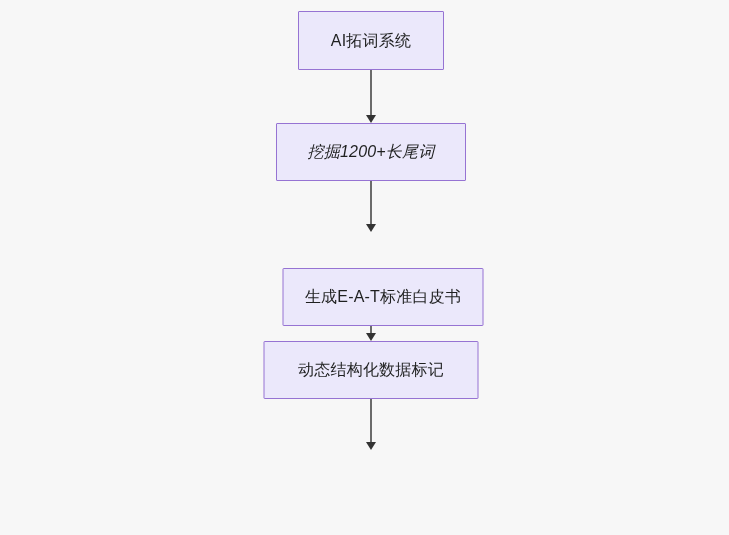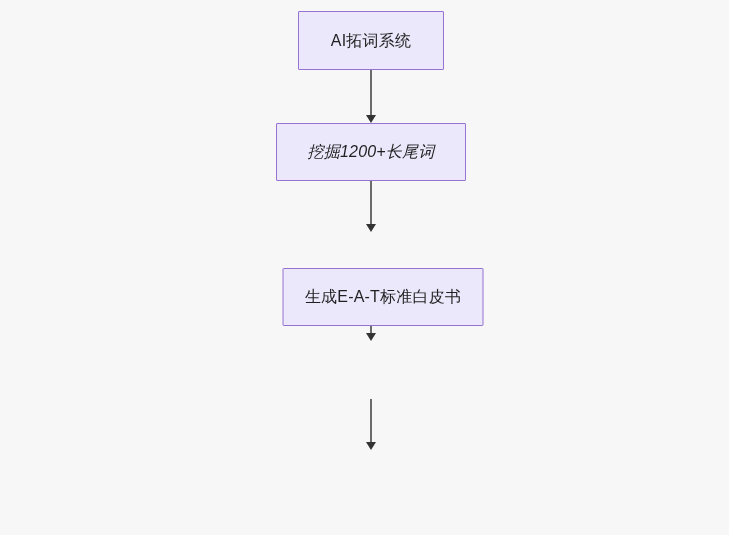--- a/index.html
+++ b/index.html
@@ -96,15 +96,18 @@
   </div>
 
   <div class="node" style="left:371px; top:123px; width:190px; height:58px;font-style:italic;">
     <span class="node-label">挖掘1200+长尾词</span>
   </div>
 
   <div class="node" style="left:383px; top:232px; width:201px; height:58px;margin-top:36px;">
     <span class="node-label">生成E-A-T标准白皮书</span>
   </div>
 
+  <div class="node" style="left:371px; top:341px; width:215px; height:58px;">
+    <span class="node-label">动态结构化数据标记</span>
+  </div>
 
 
 </div>
 
 </body></html>

